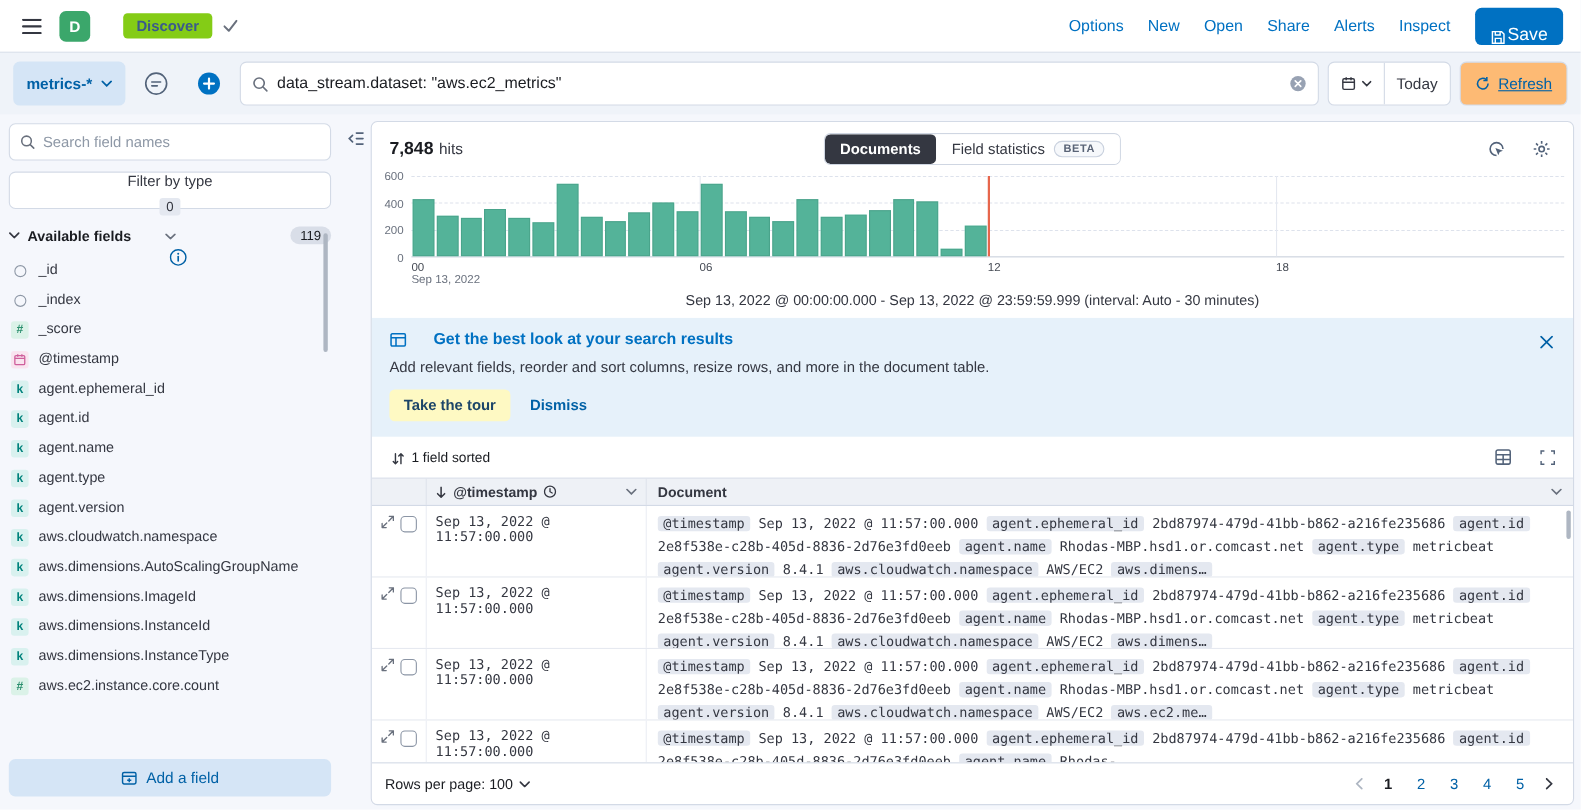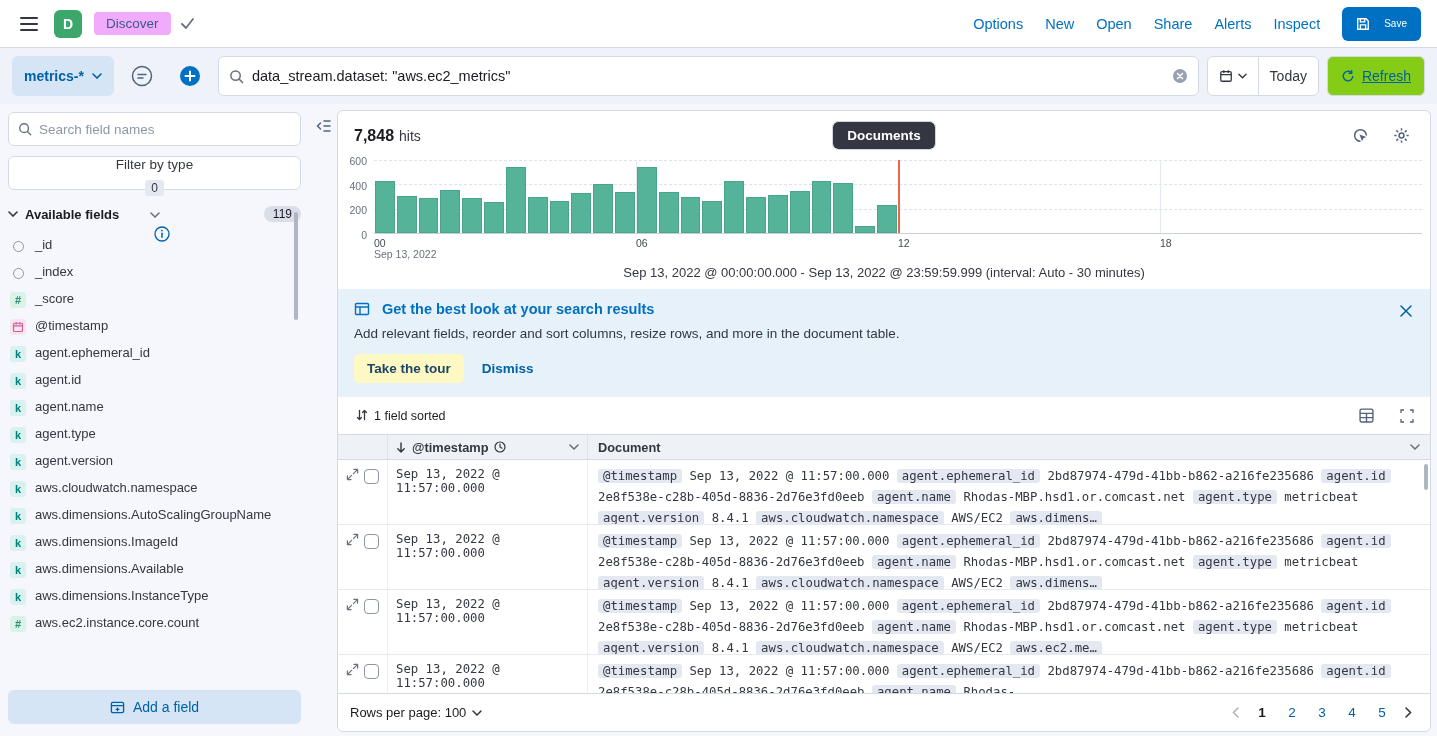--- a/index.html
+++ b/index.html
@@ -9,37 +9,37 @@
   *{box-sizing:border-box; margin:0; padding:0;}
   html,body{width:1437px; height:736px; overflow:hidden;}
   body{font-family:"Liberation Sans", sans-serif; font-size:14px; color:#343741; background:#f5f7fc;}
   button{font-family:inherit; background:none; border:none; cursor:pointer; color:inherit;}
   svg{display:block;}
 
   
   .topbar{height:48px; background:#fff; border-bottom:1px solid #d3dae6; display:flex; align-items:center; padding:0 16px; gap:12px;}
   .icon-btn{display:flex; align-items:center; justify-content:center; padding:4px; border-radius:4px;}
   .space-avatar{width:28px; height:28px; border-radius:6px; background:var(--avatar); color:#fff; font-weight:700; font-size:14px; display:flex; align-items:center; justify-content:center;}
-  .breadcrumb-chip{background:#f0abfc; color:#3a5a8c; font-size:13.5px; padding:4px 12px; border-radius:4px; font-weight:400;}
+  .breadcrumb-chip{background:#84cc16; color:#3a5a8c; font-size:13.5px; padding:4px 12px; border-radius:4px; font-weight:700;margin-left:18px;}
   .check-icon{margin-left:-2px;}
   .tb-spacer{flex:1;}
   .top-links{display:flex; align-items:center; gap:22px; margin-right:10px;}
   .top-link{color:var(--primary); font-size:14.5px; font-weight:500; text-decoration:none; cursor:pointer;}
-  .save-btn{background:var(--primary); color:#fff; height:34px; padding:0 14px; border-radius:6px; display:flex; align-items:center; gap:14px; font-size:10px; font-weight:500;}
+  .save-btn{background:var(--primary); color:#fff; height:34px; padding:0 14px; border-radius:6px; display:flex; align-items:flex-end; gap:2px; font-size:16px; font-weight:500;}
 
   
   .querybar{height:56px; background:#eff3f9; display:flex; align-items:center; padding:8px 12px; gap:8px;}
   .dataview-chip{height:40px; background:#d5e5f6; color:var(--link); font-weight:600; font-size:14px; border-radius:6px; padding:0 12px; display:flex; align-items:center; gap:8px;}
   .qb-icon{width:40px; height:40px; display:flex; align-items:center; justify-content:center; border-radius:6px;}
   .search-box{flex:1; height:40px; background:#fff; border:1px solid #d3dae6; border-radius:6px; display:flex; align-items:center; padding:0 10px; gap:8px;}
   .search-box input{flex:1; border:none; outline:none; font-family:inherit; font-size:14.5px; color:#1a1c21; background:transparent;}
   .date-group{height:40px; display:flex; background:#fff; border:1px solid #d3dae6; border-radius:6px; overflow:hidden;}
   .date-group button{display:flex; align-items:center; gap:5px; padding:0 11px; font-size:14px;}
   .date-group button + button{border-left:1px solid #d3dae6;}
-  .refresh-btn{height:40px; background:#84cc16; border:1px solid #d3dae6; border-radius:6px; padding:0 13px; display:flex; align-items:center; gap:7px; color:var(--link); font-size:14px; font-weight:500;}
+  .refresh-btn{height:40px; background:#fdba74; border:1px solid #d3dae6; border-radius:6px; padding:0 13px; display:flex; align-items:center; gap:7px; color:var(--link); font-size:14px; font-weight:500;}
   .refresh-btn .lbl{text-decoration:underline;}
 
   
   .content{display:flex; height:632px;}
   .sidebar{width:337px; padding:8px 36px 12px 8px; position:relative; display:flex; flex-direction:column;}
   .panel{flex:1; margin:6px 6px 0 0; background:#fff; border:1px solid #d3dae6; border-radius:6px; height:622px; display:flex; flex-direction:column; overflow:hidden;}
 
   
   .field-search{height:34px; background:#fff; border:1px solid #d3dae6; border-radius:6px; display:flex; align-items:center; gap:7px; padding:1px 9px; margin-bottom:10px;}
   .field-search input{flex:1; border:none; outline:none; font-family:inherit; font-size:13.5px; background:transparent; color:#343741;}
@@ -82,31 +82,31 @@
   .bars{position:absolute; left:0; bottom:0; width:50%; height:100%; display:flex; align-items:flex-end; gap:2px; padding:0 1px;}
   .bar{flex:1; background:var(--bar); box-shadow:inset 0 0 0 1px rgba(0,60,40,.12);}
   .time-marker{position:absolute; left:50%; top:0; bottom:0; width:2px; background:var(--marker);}
   .xaxis{position:relative; height:26px;}
   .xtick{position:absolute; top:3px; font-size:10.5px; color:#454a54;}
   .xsub{position:absolute; top:14px; font-size:10.5px; color:#69707d; white-space:nowrap;}
   .chart-caption{text-align:center; font-size:13px; padding:5px 0 9px; color:#343741;}
 
   
   .callout{background:var(--callout-bg); padding:12px 16px 14px; position:relative;}
-  .callout-head{display:flex; align-items:center; gap:12px;}
+  .callout-head{display:flex; align-items:center; gap:24px;}
   .callout-title{color:var(--primary); font-size:14.5px; font-weight:600;}
   .callout-close{position:absolute; top:12px; right:14px; padding:4px;}
   .callout-body{font-size:13.5px; margin-top:9px; color:#343741;}
   .callout-actions{display:flex; align-items:center; gap:18px; margin-top:13px;}
   .tour-btn{background:#fef9c3; color:#1c4568; font-size:13.5px; font-weight:600; padding:7px 13px; border-radius:5px;}
   .dismiss-btn{color:var(--link); font-size:13.5px; font-weight:600;}
 
   
   .table-toolbar{display:flex; align-items:center; padding:7px 12px; gap:10px;}
-  .sorted-btn{display:flex; align-items:flex-start; gap:6px; font-size:12.5px; color:#1a1c21; padding:3px 6px; border-radius:4px;}
+  .sorted-btn{display:flex; align-items:flex-end; gap:6px; font-size:12.5px; color:#1a1c21; padding:3px 6px; border-radius:4px;}
   .toolbar-icons{margin-left:auto; display:flex; gap:18px; align-items:center;}
   .grid{position:relative; display:flex; flex-direction:column; flex:1; overflow:hidden;}
   .grid-header{display:flex; background:#eef1f6; border-top:1px solid #d3dae6; border-bottom:1px solid #d3dae6; height:26px; font-size:12.8px; font-weight:700; color:#343741;}
   .hctl{width:50px; border-right:1px solid #dfe3ec;}
   .hts{width:200px; display:flex; align-items:center; gap:6px; padding:0 8px; border-right:1px solid #dfe3ec;}
   .hdoc{flex:1; display:flex; align-items:center; gap:6px; padding:0 10px;}
   .hchev{margin-left:auto;}
   .grid-body{flex:1; overflow:hidden;}
   .grow{display:flex; border-bottom:1px solid #e6e9f0; height:65px;}
   .gctl{width:50px; display:flex; gap:5px; padding:8px 2px 0 8px; align-items:flex-start; border-right:1px solid #eceef4;}
@@ -326,21 +326,21 @@
           <div class="field-item">
             <span class="ficon keyword">k</span>
             <span class="fname">aws.dimensions.AutoScalingGroupName</span>
           </div>
           <div class="field-item">
             <span class="ficon keyword">k</span>
             <span class="fname">aws.dimensions.ImageId</span>
           </div>
           <div class="field-item">
             <span class="ficon keyword">k</span>
-            <span class="fname">aws.dimensions.Available</span>
+            <span class="fname">aws.dimensions.InstanceId</span>
           </div>
           <div class="field-item">
             <span class="ficon keyword">k</span>
             <span class="fname">aws.dimensions.InstanceType</span>
           </div>
           <div class="field-item">
             <span class="ficon number">#</span>
             <span class="fname">aws.ec2.instance.core.count</span>
           </div>
         </div>
@@ -359,20 +359,24 @@
     <main class="panel">
 
       <div class="panel-head">
         <div class="hits">
           <b>7,848</b>
           <span>hits</span>
         </div>
         <div class="tabs">
             <button class="tab active">
               <span>Documents</span>
+            </button>
+            <button class="tab">
+              <span>Field statistics</span>
+              <span class="beta">BETA</span>
             </button>
           </div>
         <div class="head-icons">
           <button class="icon-btn">
               <span>
                 <svg width="17" height="17" viewBox="0 0 16 16">
                   <path d="M13.5 8A5.5 5.5 0 1 0 8 13.5" fill="none" stroke="#53637a" stroke-width="1.4"></path>
                   <path d="M7 7l6.5 2.4-2.8 1.2-1.2 2.8z" fill="#53637a"></path>
                 </svg>
               </span>

